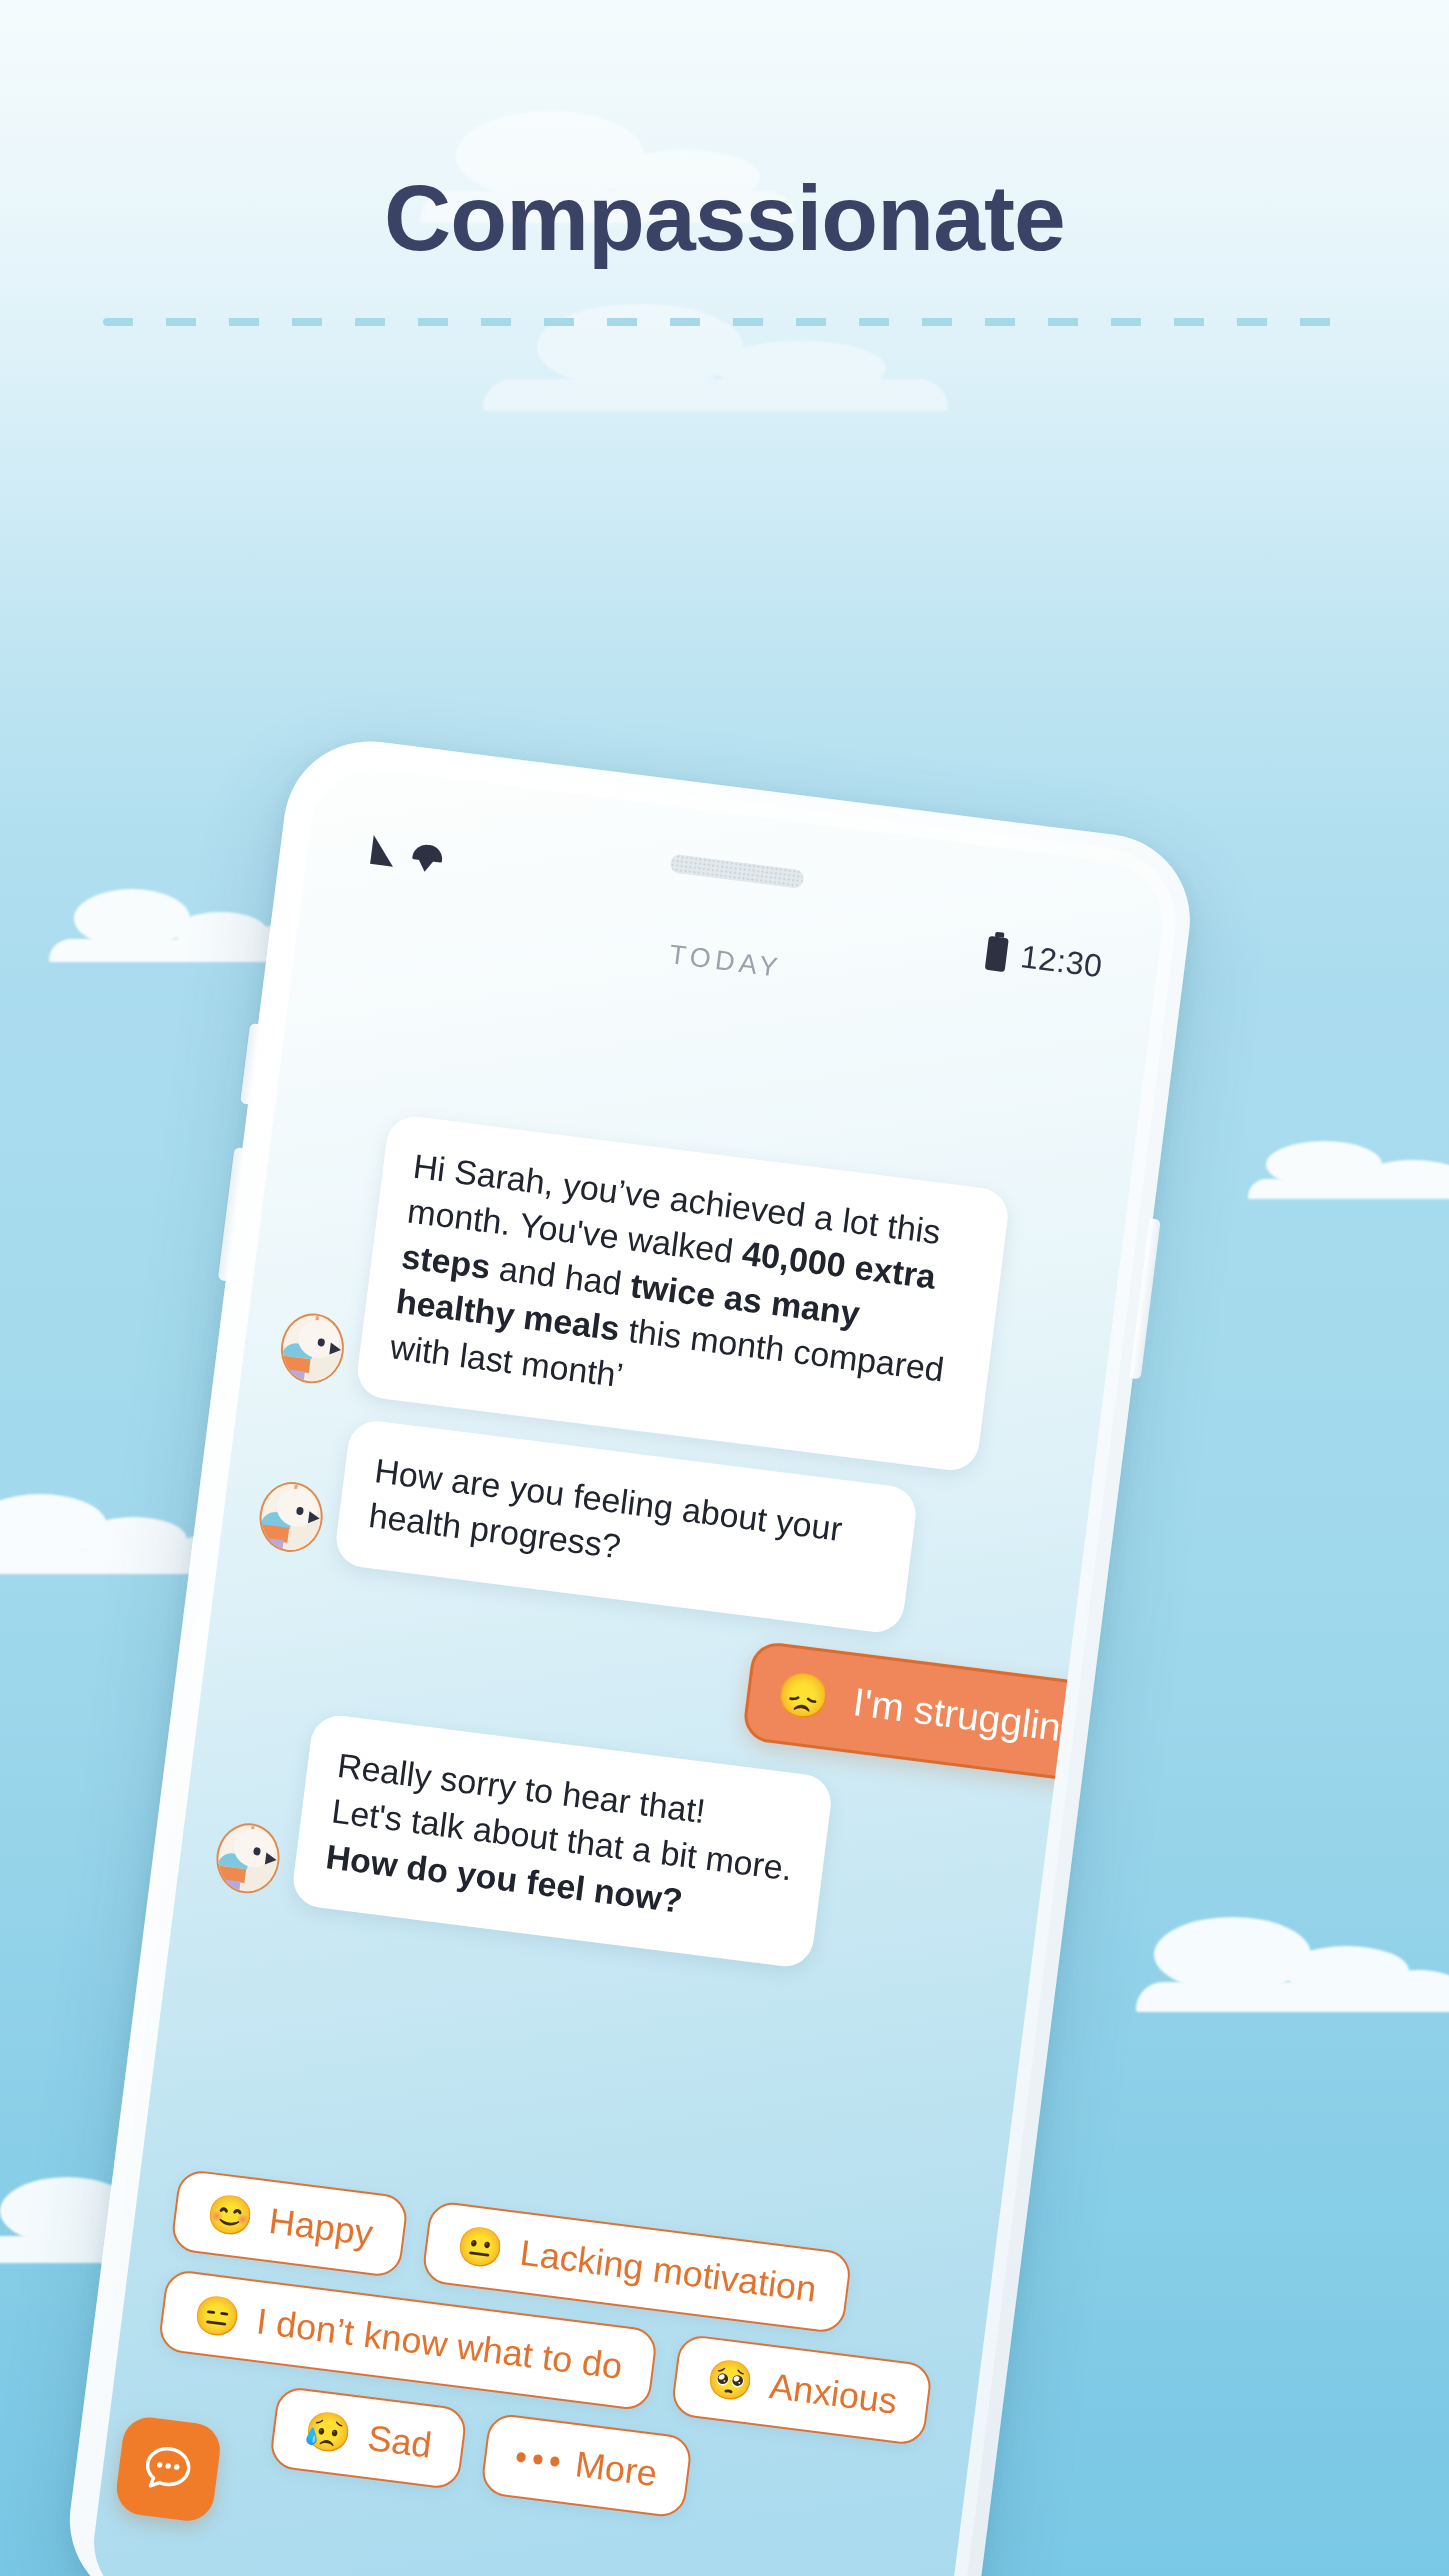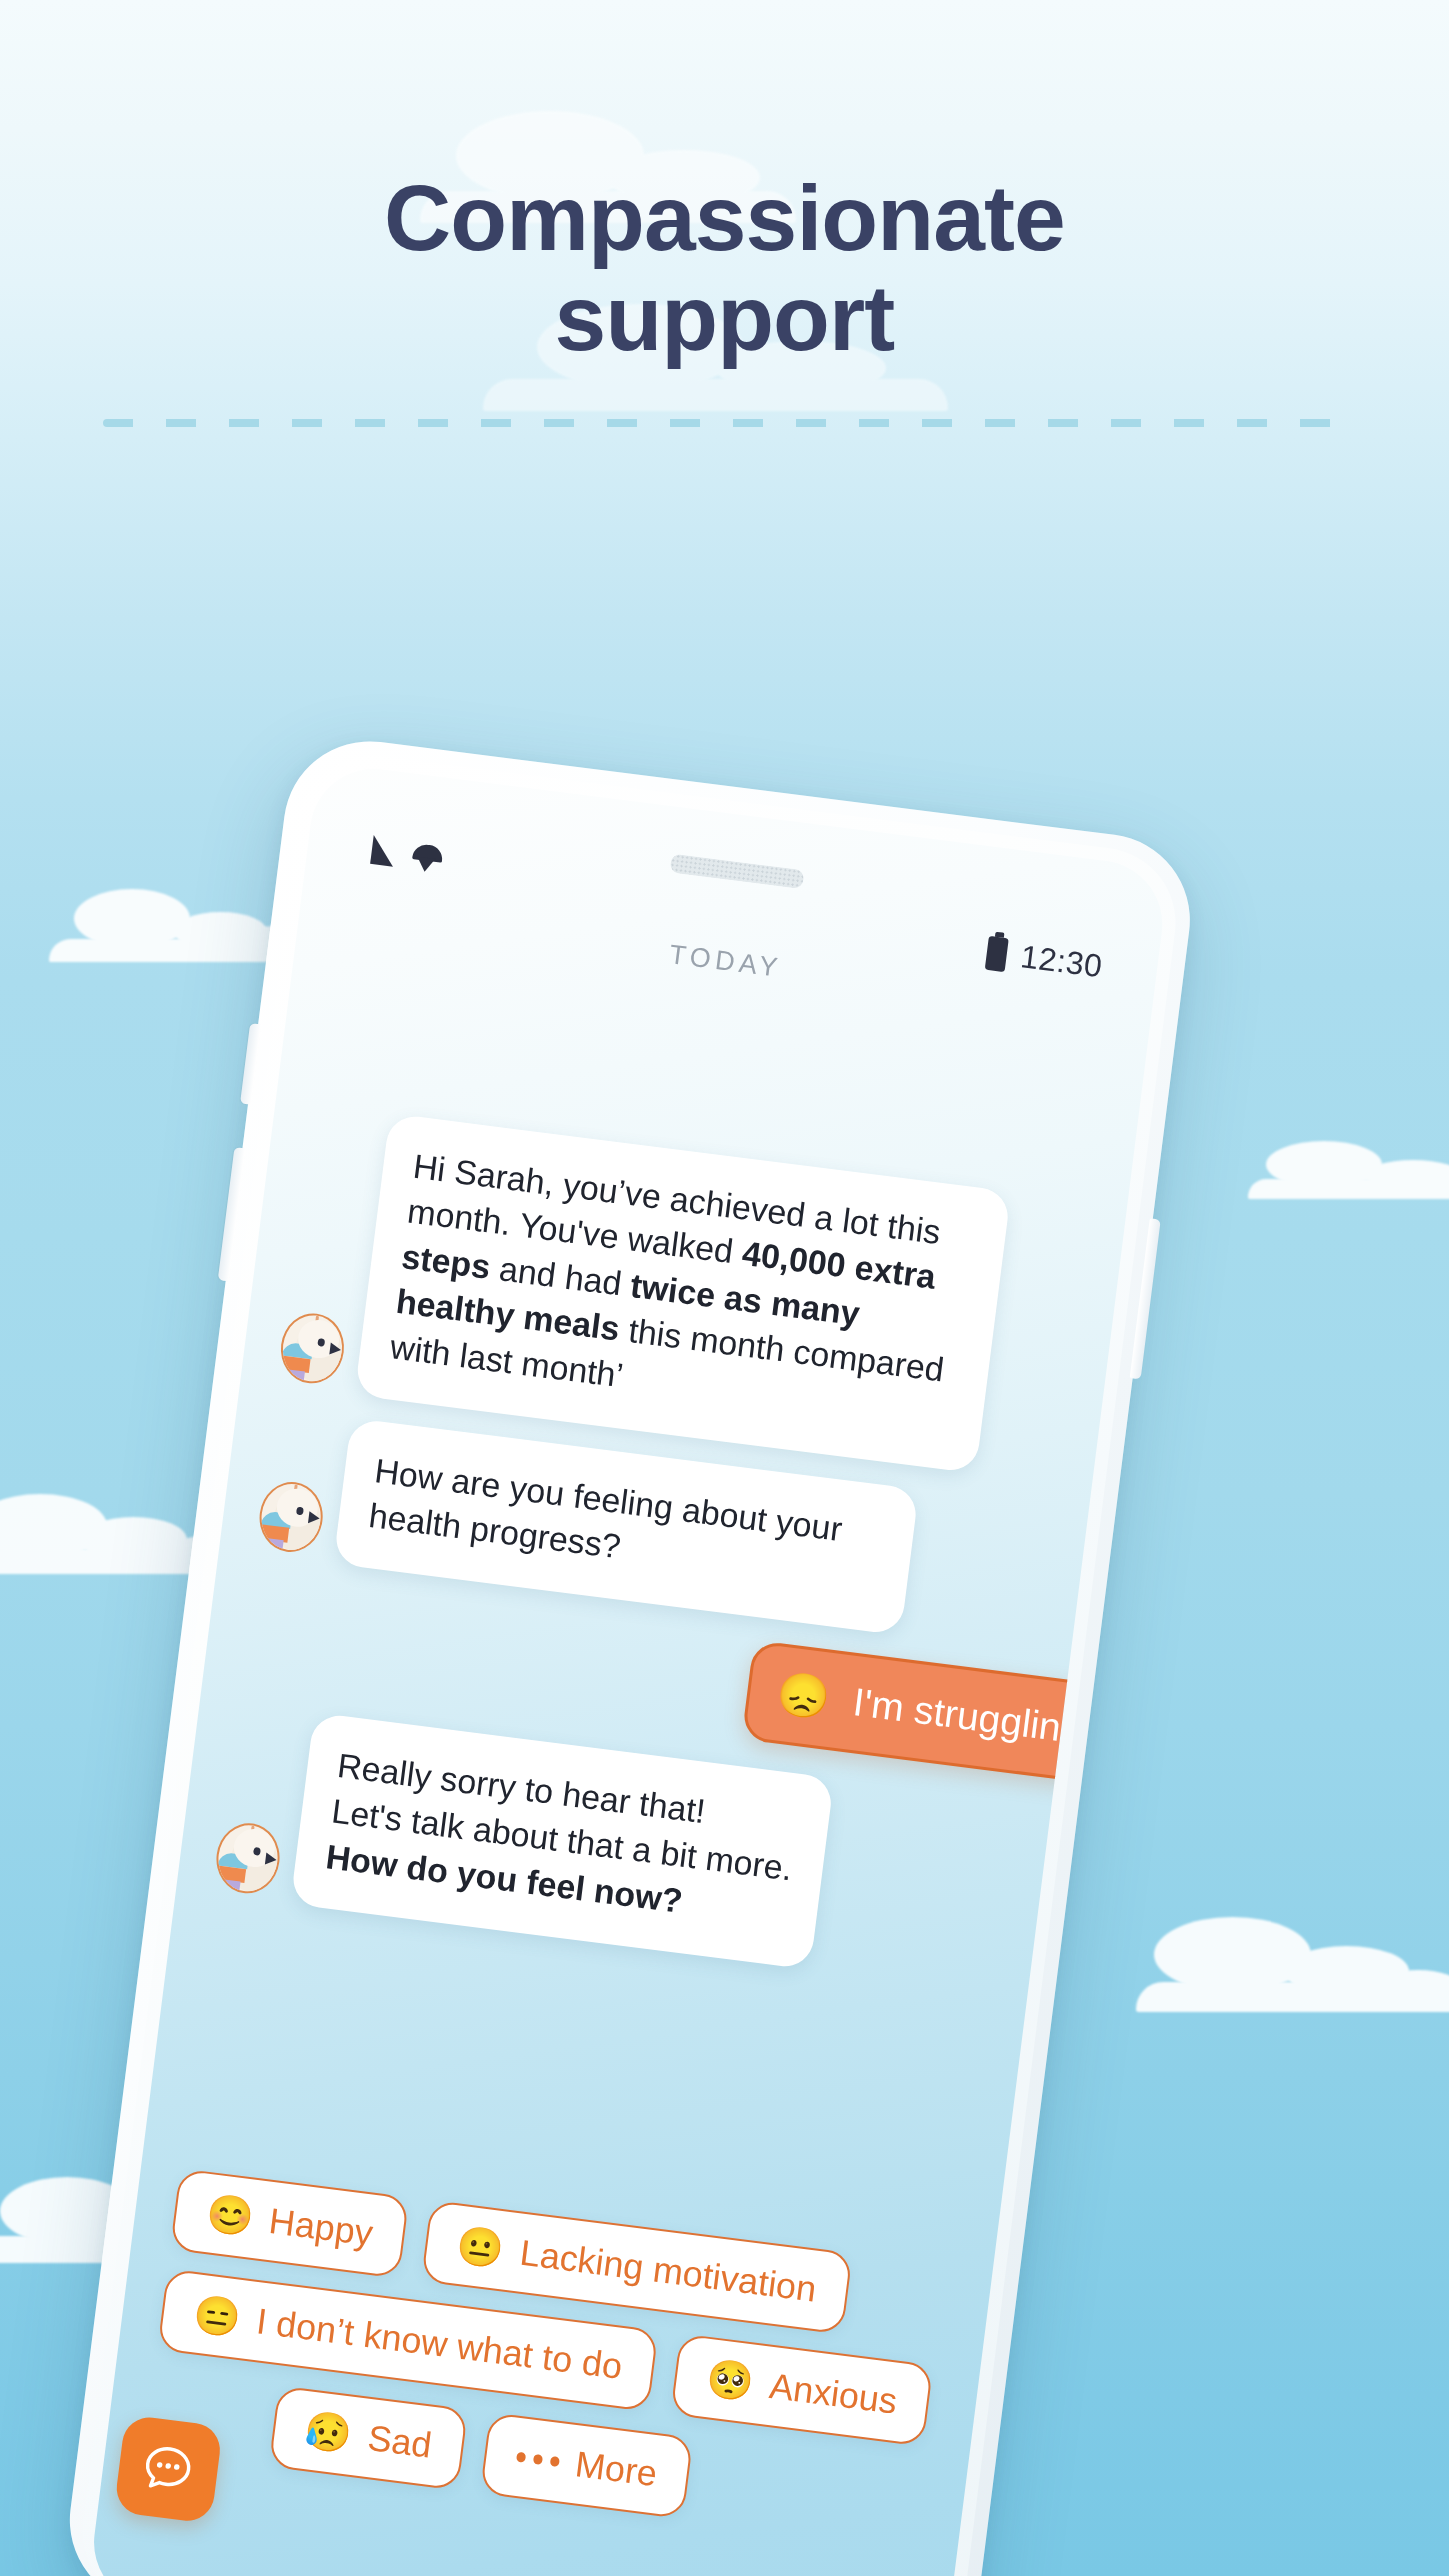--- a/index.html
+++ b/index.html
@@ -489,21 +489,20 @@
 </div>
 <div class="cloud" id="cloud-e">
   <div class="base"></div>
     <div class="puff p1"></div>
     <div class="puff p2"></div>
 </div>
 
 <div class="hero">
   <h1 class="hero-title">
     <span>Compassionate</span><br>
-    <span>support</span>
   </h1>
   <div class="hero-divider"></div>
 </div>
 
 <div class="phone-stage">
   <div class="phone-body">
     <div class="side-btn" id="side-btn-1"></div>
     <div class="side-btn" id="side-btn-2"></div>
     <div class="side-btn-right"></div>
 

